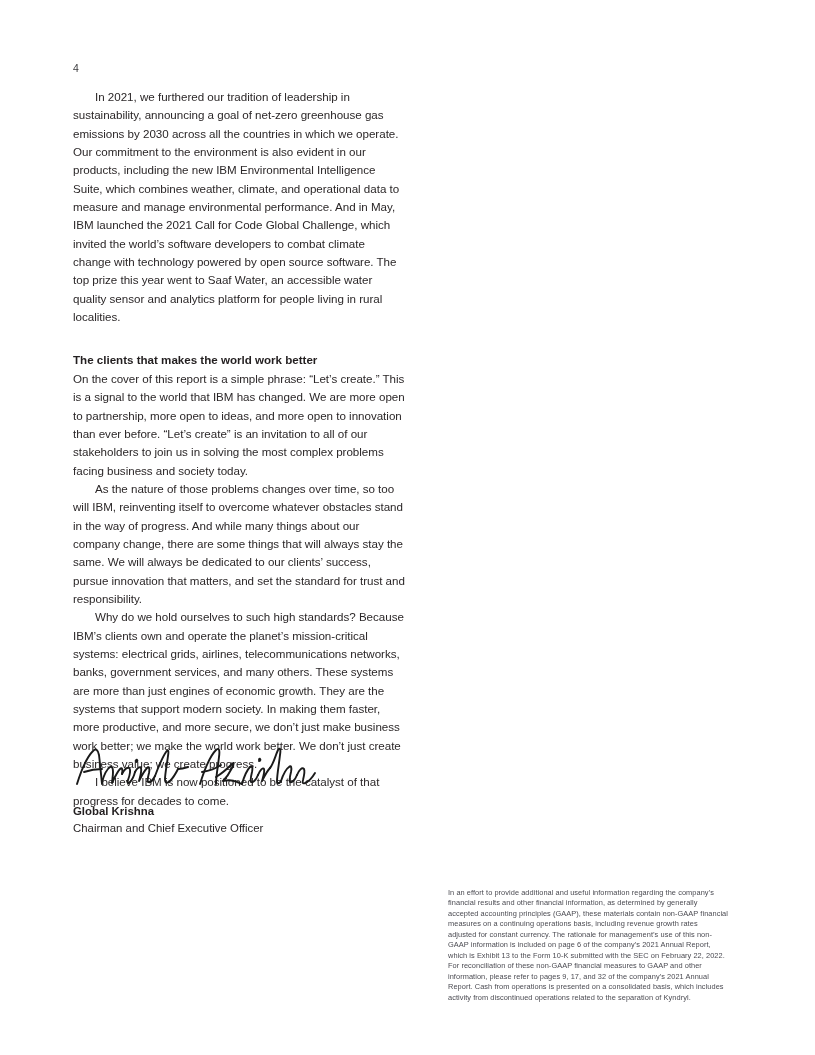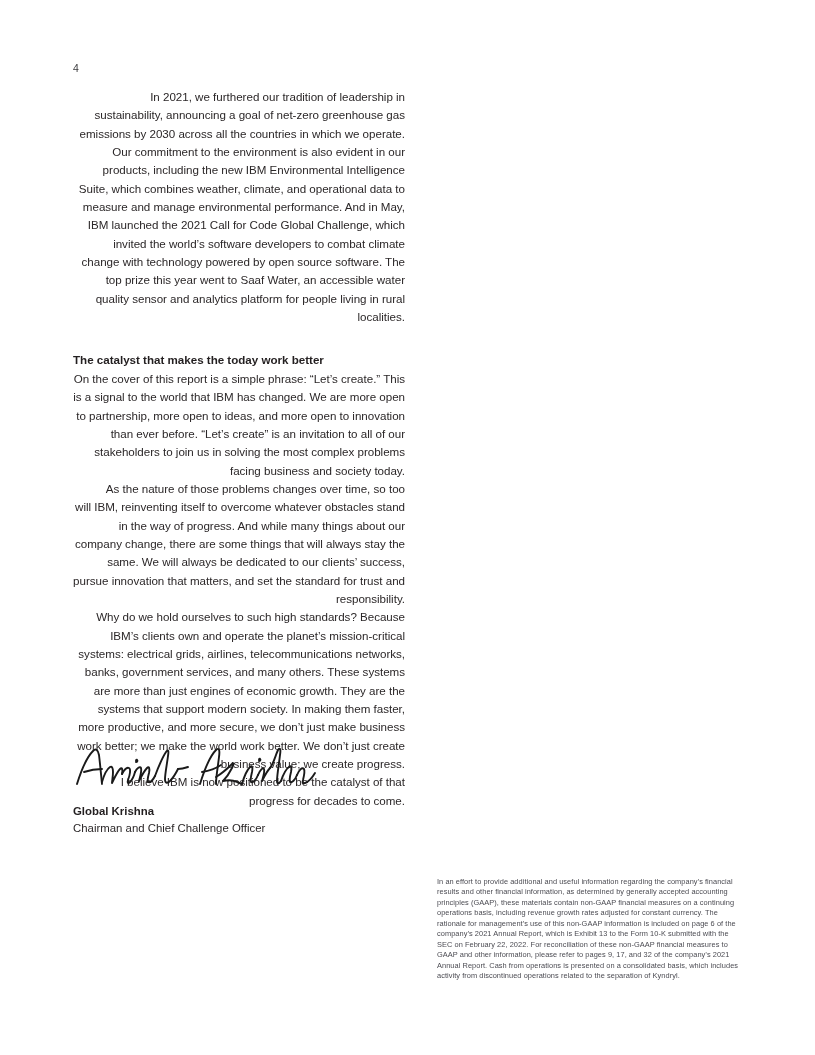--- a/index.html
+++ b/index.html
@@ -36,21 +36,20 @@
     width: 332px;
   }
 
   .body-par {
     margin: 0;
     font-size: 11.6px;
     line-height: 18.35px;
     color: #2b2728;
     text-indent: 22px;
     letter-spacing: -0.02px;
-    text-align: right;
   }
   .body-par.flush { text-indent: 0; }
 
   .section-head {
     margin: 0;
     font-size: 11.6px;
     line-height: 18.35px;
     font-weight: bold;
     color: #231f20;
     letter-spacing: -0.01px;
@@ -92,35 +91,35 @@
     position: absolute;
     left: 432px;
     top: 872px;
     width: 312px;
     font-size: 7.4px;
     line-height: 10.45px;
     color: #4b4b52;
     letter-spacing: 0.06px;
     text-align: left;
   }
-  .footnote p { margin: 5px; }
+  .footnote p { margin: 16px; }
 </style>
 </head>
 <body>
 
 <div class="page">
 
   <div class="folio">4</div>
 
   <div class="column">
 
     <p class="body-par">In 2021, we furthered our tradition of leadership in sustainability, announcing a goal of net-zero greenhouse gas emissions by 2030 across all the countries in which we operate. Our commitment to the environment is also evident in our products, including the new IBM Environmental Intelligence Suite, which combines weather, climate, and operational data to measure and manage environmental performance. And in May, IBM launched the 2021 Call for Code Global Challenge, which invited the world’s software developers to combat climate change with technology powered by open source software. The top prize this year went to Saaf Water, an accessible water quality sensor and analytics platform for people living in rural localities.</p>
 
     <div class="head-block">
-      <p class="section-head">The catalyst that makes the today work better</p>
+      <p class="section-head">The clients that makes the world work better</p>
       <p class="body-par flush">On the cover of this report is a simple phrase: “Let’s create.” This is a signal to the world that IBM has changed. We are more open to partnership, more open to ideas, and more open to innovation than ever before. “Let’s create” is an invitation to all of our stakeholders to join us in solving the most complex problems facing business and society today.</p>
     </div>
 
     <p class="body-par">As the nature of those problems changes over time, so too will IBM, reinventing itself to overcome whatever obstacles stand in the way of progress. And while many things about our company change, there are some things that will always stay the same. We will always be dedicated to our clients’ success, pursue innovation that matters, and set the standard for trust and responsibility.</p>
 
     <p class="body-par">Why do we hold ourselves to such high standards? Because IBM’s clients own and operate the planet’s mission-critical systems: electrical grids, airlines, telecommunications networks, banks, government services, and many others. These systems are more than just engines of economic growth. They are the systems that support modern society. In making them faster, more productive, and more secure, we don’t just make business work better; we make the world work better. We don’t just create business value; we create progress.</p>
 
     <p class="body-par">I believe IBM is now positioned to be the catalyst of that progress for decades to come.</p>
 
   </div>
@@ -141,19 +140,19 @@
       <path d="M168 40 C170 33, 173 26, 176 23 C178 21, 179 23, 178 28 C177 32, 176 36, 177 38 C179 39, 182 36, 184 31"></path>
       <path d="M185 16 C185 15, 186 14, 186 15 C187 16, 186 17, 185 17"></path>
       <path d="M184 31 C186 26, 189 23, 190 25 C191 28, 189 33, 188 37 C190 33, 193 27, 196 24"></path>
       <path d="M196 24 C199 21, 202 10, 204 6 C206 3, 207 5, 206 11 C205 20, 203 31, 203 37 C203 40, 205 40, 207 37"></path>
       <path d="M207 37 C209 31, 212 25, 215 23 C217 21, 218 23, 217 28 C216 32, 215 36, 216 38 C218 39, 221 36, 223 31"></path>
       <path d="M223 31 C225 26, 228 23, 230 25 C231 27, 230 32, 229 36 C228 39, 229 40, 231 39 C234 38, 238 34, 241 29"></path>
     </svg>
   </div>
 
   <div class="sign-name">Global Krishna</div>
-  <div class="sign-title">Chairman and Chief Challenge Officer</div>
+  <div class="sign-title">Chairman and Chief Executive Officer</div>
 
   <div class="footnote">
     <p>In an effort to provide additional and useful information regarding the company’s financial results and other financial information, as determined by generally accepted accounting principles (GAAP), these materials contain non-GAAP financial measures on a continuing operations basis, including revenue growth rates adjusted for constant currency. The rationale for management’s use of this non-GAAP information is included on page 6 of the company’s 2021 Annual Report, which is Exhibit 13 to the Form 10-K submitted with the SEC on February 22, 2022. For reconciliation of these non-GAAP financial measures to GAAP and other information, please refer to pages 9, 17, and 32 of the company’s 2021 Annual Report. Cash from operations is presented on a consolidated basis, which includes activity from discontinued operations related to the separation of Kyndryl.</p>
   </div>
 
 </div>
 
 </body></html>

